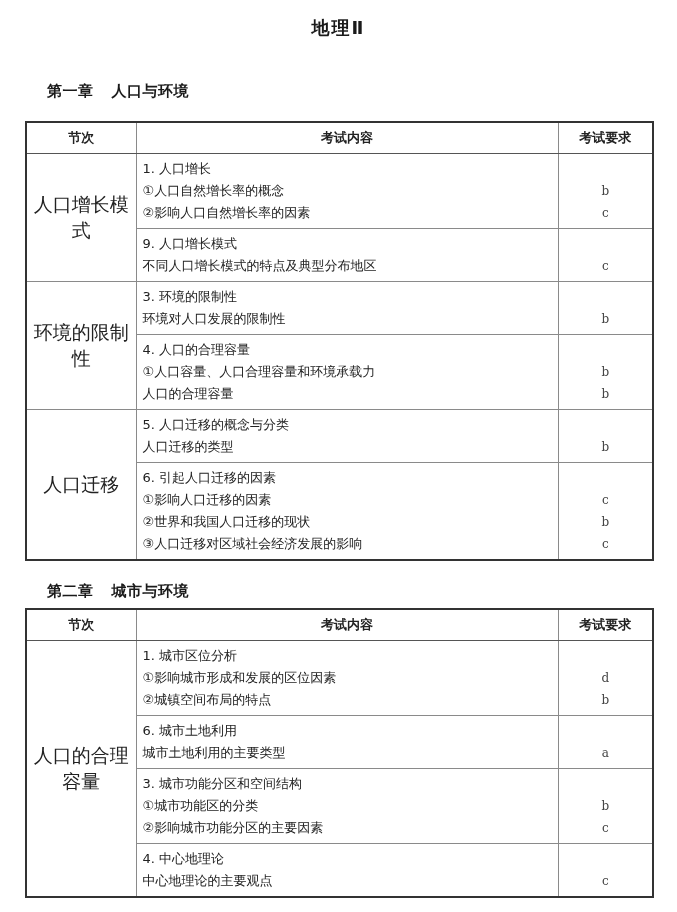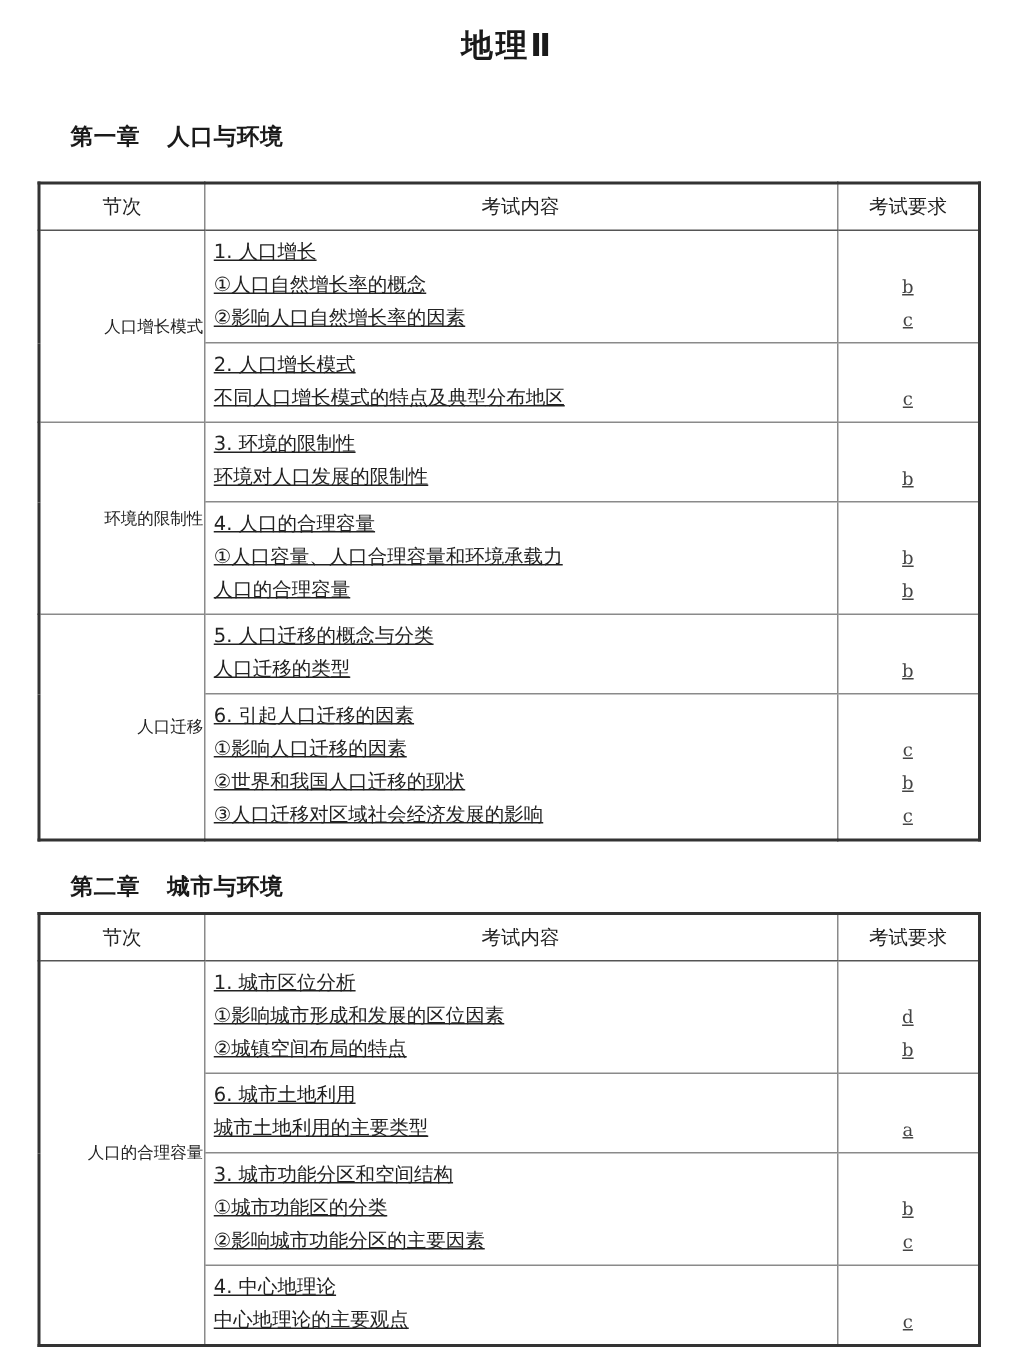--- a/index.html
+++ b/index.html
@@ -3,46 +3,46 @@
 <meta charset="utf-8">
 <style>
   html, body { margin: 0; padding: 0; background: #ffffff; }
   body {
     width: 677px; height: 912px; position: relative; overflow: hidden;
     font-family: "DejaVu Sans", "Liberation Sans", sans-serif;
     color: #222222;
   }
   .title {
     position: absolute; left: 0; width: 677px; top: 16px;
-    text-align: center; font-size: 21px; font-weight: bold; letter-spacing: 2px; color: #1a1a1a;
+    text-align: center; font-size: 18px; font-weight: bold; letter-spacing: 2px; color: #1a1a1a;
   }
   .chapter {
     position: absolute; left: 0; width: 677px;
     text-align: left; font-size: 15px; font-weight: bold; color: #1a1a1a; letter-spacing: 0.5px; margin-left: 47px;
   }
   .chapter span.gap { display: inline-block; width: 18px; }
   table.req {
     position: absolute; left: 25px; width: 627px;
     border-collapse: collapse;
     border: 2px solid #333333;
     table-layout: fixed;
     font-size: 13px;
   }
   table.req col.c1 { width: 110px; }
   table.req col.c2 { width: 422px; }
   table.req col.c3 { width: 95px; }
   table.req th {
-    font-weight: normal; height: 28px; text-align: center; font-size: 13px;
+    font-weight: bold; height: 28px; text-align: center; font-size: 13px;
     border: 1px solid #8a8a8a; border-bottom: 1px solid #555555; color: #222;
   }
   table.req td { border: 1px solid #8a8a8a; vertical-align: top; padding: 0; }
-  td.section { text-align: right; vertical-align: middle !important; font-size: 11px; color: #222; }
+  td.section { text-align: center; vertical-align: middle !important; font-size: 19px; color: #222; }
   td.content { padding: 4px 0 4px 6px !important; }
   td.levels { text-align: center; font-family: "DejaVu Serif", "Liberation Serif", serif; font-size: 12px; color: #444; padding: 4px 0 !important; }
-  .line { height: 22px; line-height: 22px; white-space: nowrap; text-decoration: underline; }
+  .line { height: 22px; line-height: 22px; white-space: nowrap; }
   .line.lv { text-align: center; }
 </style>
 </head>
 <body>
 
 <div class="title">地理Ⅱ</div>
 
 <div class="chapter" style="top:82px;">
   <span>第一章</span><span class="gap"></span><span>人口与环境</span>
 </div>
@@ -69,21 +69,21 @@
           <div class="line">②影响人口自然增长率的因素</div>
         </td>
         <td class="levels">
           <div class="line lv"></div>
           <div class="line lv">b</div>
           <div class="line lv">c</div>
         </td>
       </tr>
       <tr>
         <td class="content">
-          <div class="line">2. 人口增长模式</div>
+          <div class="line">9. 人口增长模式</div>
           <div class="line">不同人口增长模式的特点及典型分布地区</div>
         </td>
         <td class="levels">
           <div class="line lv"></div>
           <div class="line lv">c</div>
         </td>
       </tr>
       <tr>
         <td class="section" rowspan="2">环境的限制性</td>
         <td class="content">

